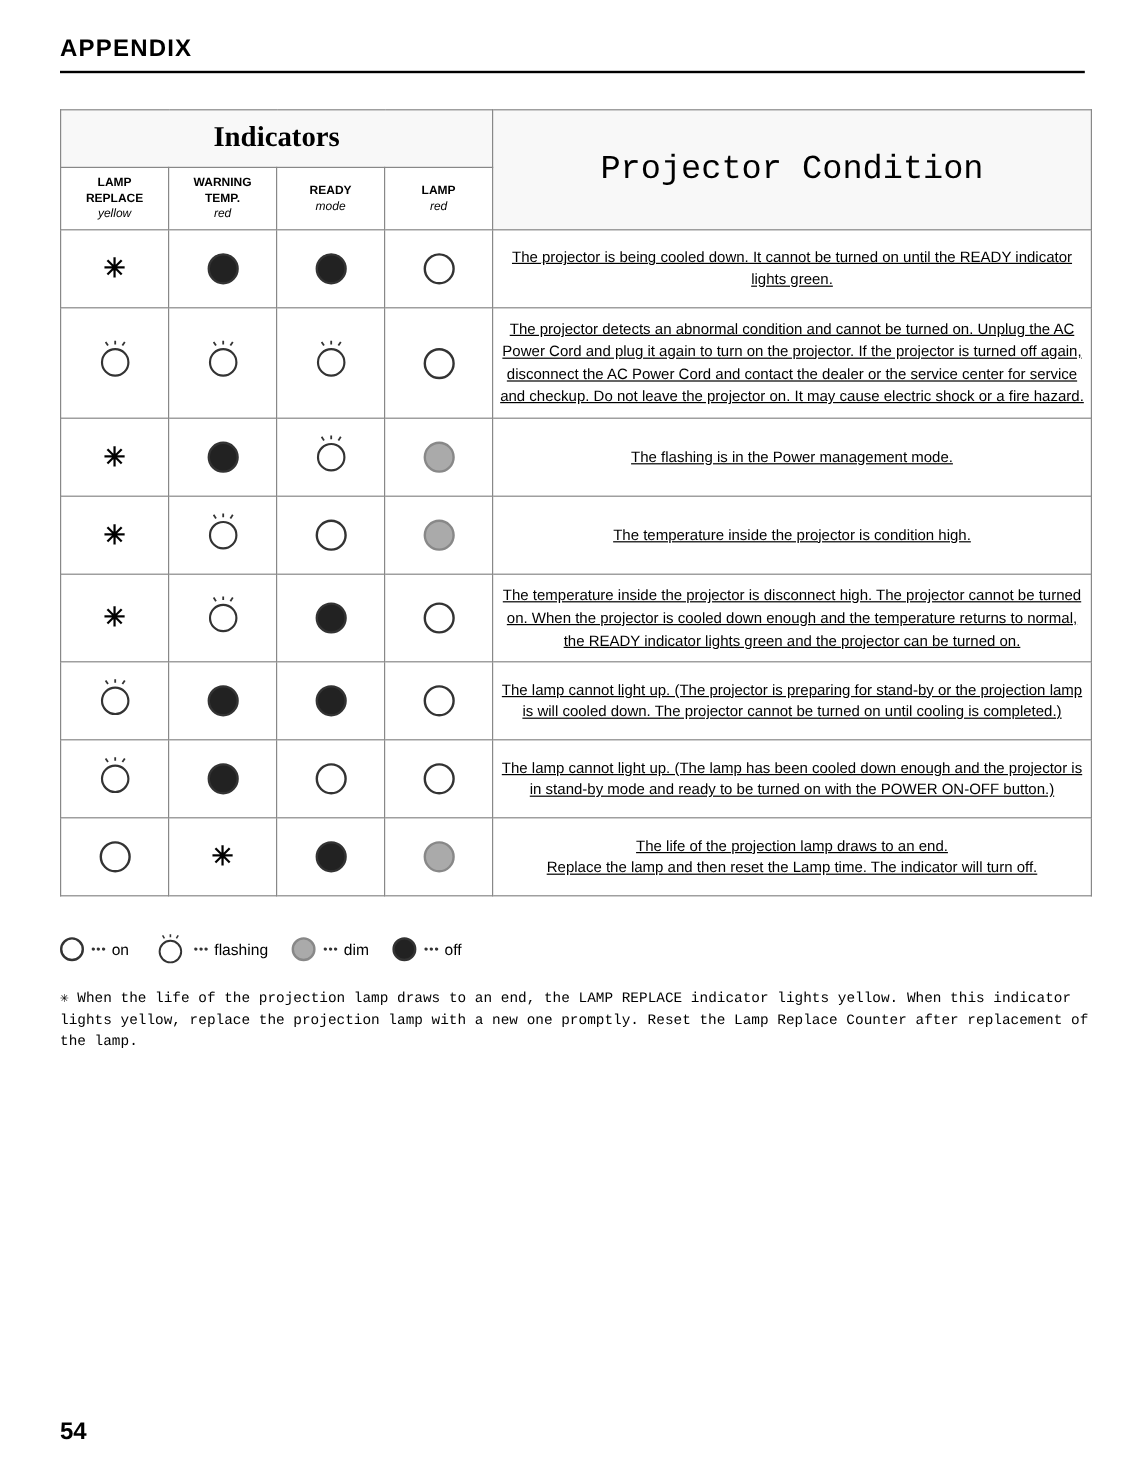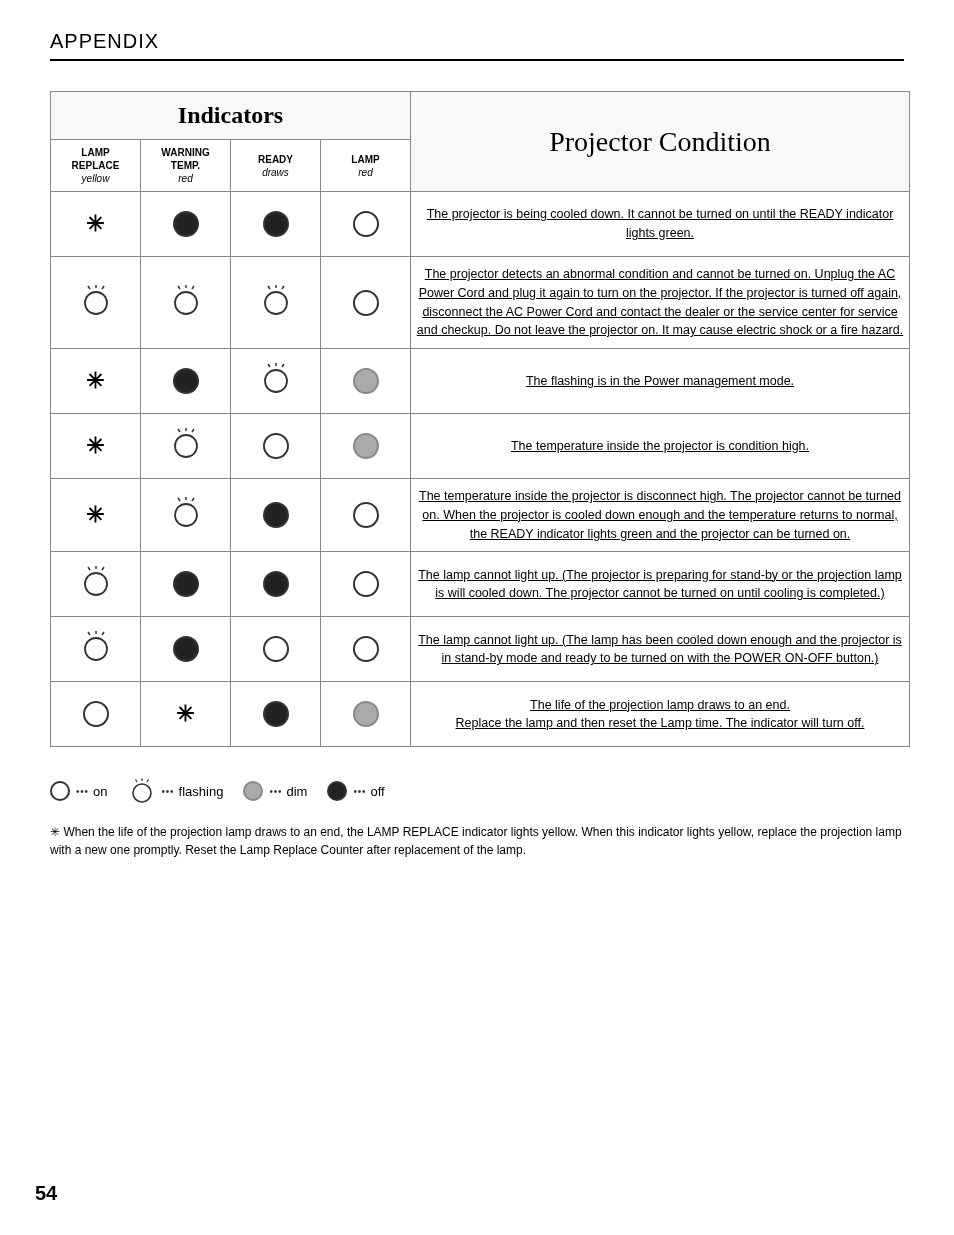--- a/index.html
+++ b/index.html
@@ -19,21 +19,21 @@
     }
 
     
     .header {
       border-bottom: 2px solid #000;
       padding-bottom: 6px;
       margin-bottom: 30px;
     }
     .header-title {
       font-size: 20px;
-      font-weight: normal;
+      font-weight: bold;
       letter-spacing: 1px;
     }
 
     
     .main-table {
       border: 1.5px solid #666;
       border-collapse: collapse;
       width: 860px;
       margin: 0 auto;
       margin-bottom: 30px;
@@ -54,21 +54,21 @@
       font-size: 24px;
       font-weight: bold;
       padding: 10px 0;
       border-right: 1px solid #888;
       font-family: Georgia, serif;
     }
 
     .projector-condition-title-cell {
       font-size: 28px;
       font-weight: normal;
-      font-family: Liberation Serif, serif;
+      font-family: Liberation Mono, monospace;
       vertical-align: middle;
       padding: 10px 20px;
     }
 
     .col-header {
       font-size: 10px;
       font-weight: bold;
       padding: 6px 4px;
       line-height: 1.3;
     }
@@ -149,27 +149,28 @@
       color: #333;
       letter-spacing: -1px;
     }
 
     
     .footnote {
       width: 860px;
       margin: 0 auto;
       font-size: 12px;
       line-height: 1.5;
+      font-family: Liberation Mono, monospace;
     }
 
     
     .page-number {
       position: absolute;
       bottom: 30px;
-      left: 35px;
+      left: 50px;
       font-size: 20px;
       font-weight: bold;
     }
 
     
     .flash-circle-container {
       position: relative;
       display: inline-block;
       width: 36px;
       height: 36px;
@@ -198,21 +199,21 @@
     </tr>
 
     <tr>
       <td class="col-header">
         LAMP<br>REPLACE<br><span>yellow</span>
       </td>
       <td class="col-header">
         WARNING<br>TEMP.<br><span>red</span>
       </td>
       <td class="col-header">
-        READY<br><span>draws</span>
+        READY<br><span>mode</span>
       </td>
       <td class="col-header">
         LAMP<br><span>red</span>
       </td>
     </tr>
 
     <tr class="data-row">
       <td class="indicator-cell">
         <span class="asterisk">✳</span>
       </td>

